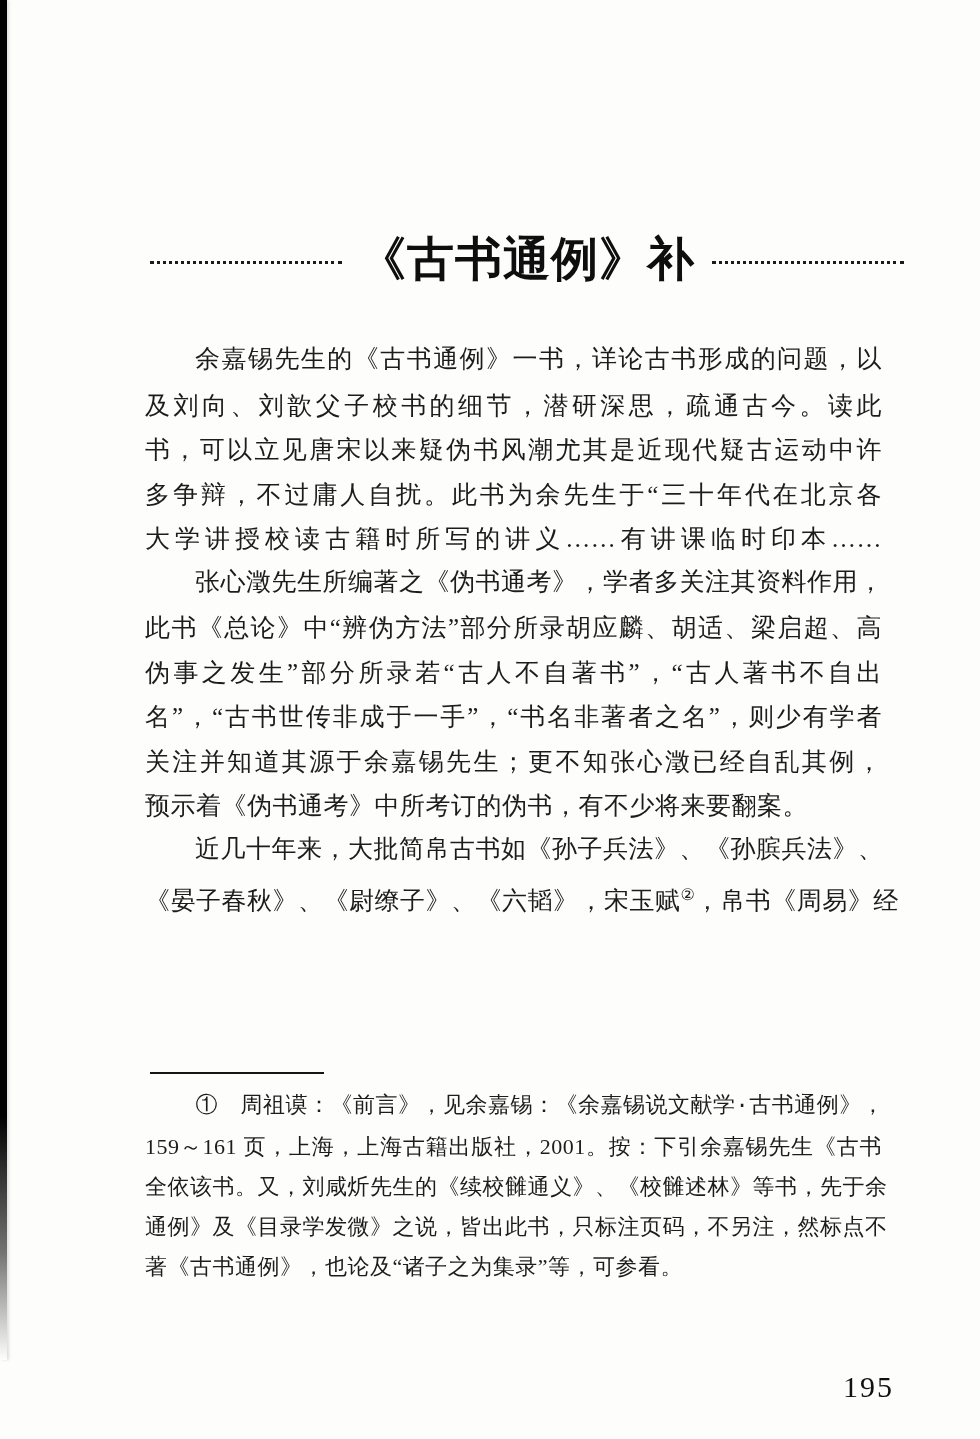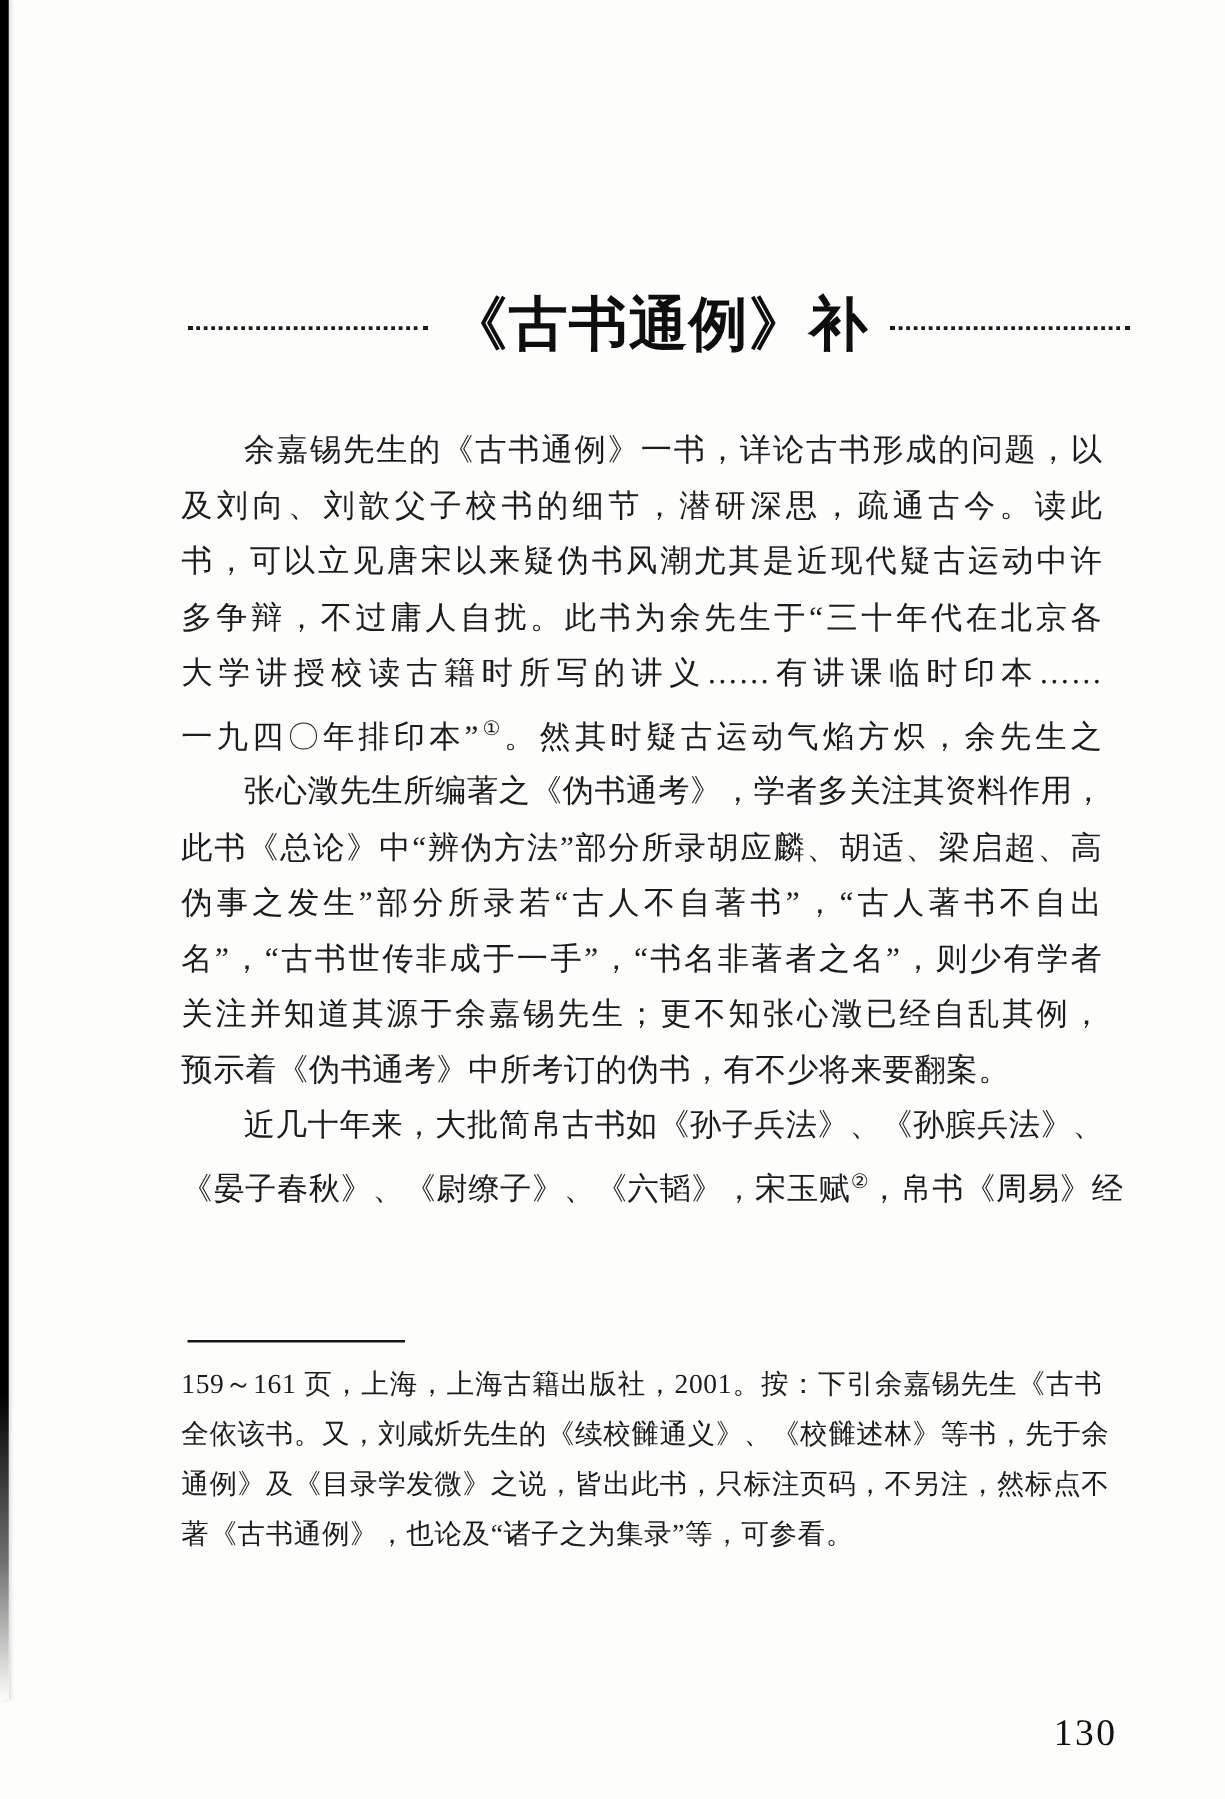--- a/index.html
+++ b/index.html
@@ -63,21 +63,21 @@
     letter-spacing: 0.5px;
   }
   .line {
     white-space: nowrap;
     text-align: justify;
     text-align-last: justify;
   }
   .line.last {
     text-align-last: left;
   }
-  .line.indent { text-indent: 2em; }
+  .line.indent { text-indent: 2em; font-family: Liberation Mono, monospace; }
   .footnotes .line.indent { text-indent: 2.3em; }
   .line sup {
     font-size: 64%;
     vertical-align: super;
     letter-spacing: 0;
   }
   .fn-separator {
     position: absolute;
     left: 150px; top: 1072px;
     width: 174px;
@@ -103,34 +103,34 @@
     <h1 class="chapter-title">《古书通例》补</h1>
     <span class="title-dots"></span>
   </div>
 
   <div class="body-text">
       <div class="line indent">余嘉锡先生的《古书通例》一书，详论古书形成的问题，以</div>
       <div class="line">及刘向、刘歆父子校书的细节，潜研深思，疏通古今。读此</div>
       <div class="line">书，可以立见唐宋以来疑伪书风潮尤其是近现代疑古运动中许</div>
       <div class="line">多争辩，不过庸人自扰。此书为余先生于“三十年代在北京各</div>
       <div class="line">大学讲授校读古籍时所写的讲义……有讲课临时印本……</div>
-      <div class="line">一九四〇年排印本”<sup>①</sup>。然其时疑古运动气焰方炽，余先生之</div>
       <div class="line indent">张心澂先生所编著之《伪书通考》，学者多关注其资料作用，</div>
       <div class="line">此书《总论》中“辨伪方法”部分所录胡应麟、胡适、梁启超、高</div>
       <div class="line">伪事之发生”部分所录若“古人不自著书”，“古人著书不自出</div>
       <div class="line">名”，“古书世传非成于一手”，“书名非著者之名”，则少有学者</div>
       <div class="line">关注并知道其源于余嘉锡先生；更不知张心澂已经自乱其例，</div>
       <div class="line last">预示着《伪书通考》中所考订的伪书，有不少将来要翻案。</div>
       <div class="line indent">近几十年来，大批简帛古书如《孙子兵法》、《孙膑兵法》、</div>
       <div class="line last">《晏子春秋》、《尉缭子》、《六韬》，宋玉赋<sup>②</sup>，帛书《周易》经</div>
     </div>
 
   <div class="fn-separator"></div>
 
   <div class="footnotes">
+      <div class="line indent">①　周祖谟：《前言》，见余嘉锡：《余嘉锡说文献学·古书通例》，</div>
       <div class="line">159～161 页，上海，上海古籍出版社，2001。按：下引余嘉锡先生《古书</div>
       <div class="line">全依该书。又，刘咸炘先生的《续校雠通义》、《校雠述林》等书，先于余</div>
       <div class="line">通例》及《目录学发微》之说，皆出此书，只标注页码，不另注，然标点不</div>
       <div class="line last">著《古书通例》，也论及“诸子之为集录”等，可参看。</div>
     </div>
 
-  <div class="page-number">130</div>
+  <div class="page-number">195</div>
 </div>
 
 </body></html>

